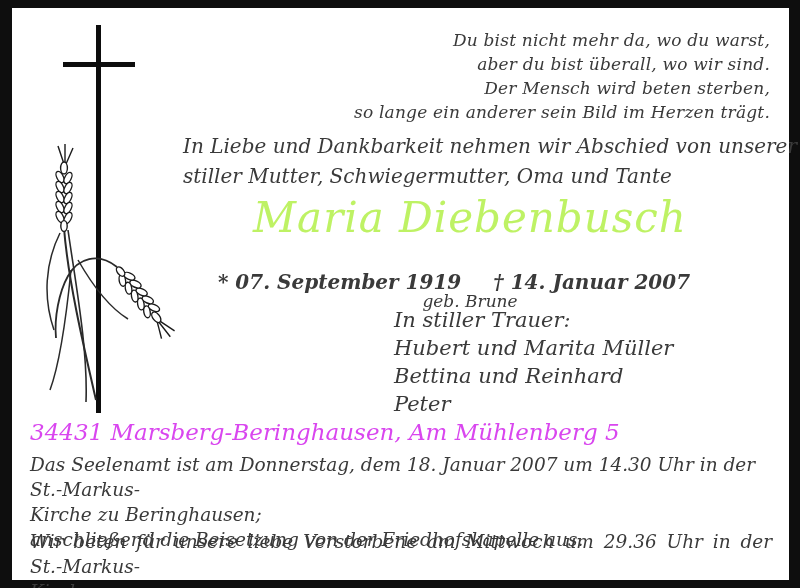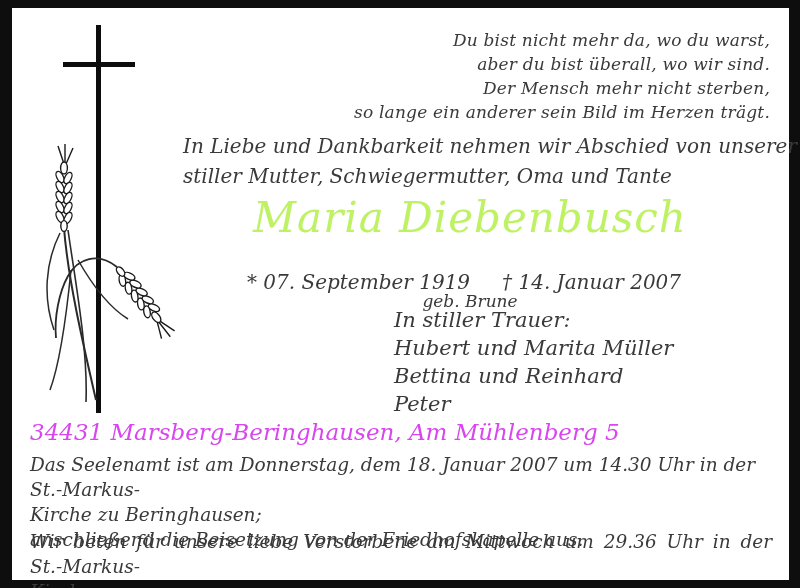--- a/index.html
+++ b/index.html
@@ -37,23 +37,23 @@
     text-align: center;
     font-size: 42px; line-height: 48px;
     color: #bef264; letter-spacing: 1px;
     white-space: nowrap;
   }
   .maiden {
     left: 230px; top: 248px; width: 480px;
     text-align: center; font-size: 17px; margin-top: 43px;
   }
   .dates {
-    left: 224px; top: 270px; width: 480px;
+    left: 214px; top: 270px; width: 480px;
     display: flex; justify-content: center; gap: 32px;
-    font-size: 20px; white-space: nowrap;
+    font-size: 20px; white-space: nowrap; font-weight: bold;
   }
   .mourners {
     left: 394px; top: 306px;
     font-size: 21px; line-height: 28px;
   }
   .address {
     left: 30px; top: 419px;
     font-size: 23px; color: #d946ef; white-space: nowrap;
   }
   .service {
@@ -68,21 +68,21 @@
 </style>
 </head>
 <body>
 
 <div class="page">
   <div class="sheet"></div>
 
   <div class="abs verse">
     <div>Du bist nicht mehr da, wo du warst,</div>
     <div>aber du bist überall, wo wir sind.</div>
-    <div>Der Mensch mehr nicht sterben,</div>
+    <div>Der Mensch wird beten sterben,</div>
     <div>so lange ein anderer sein Bild im Herzen trägt.</div>
   </div>
 
   <svg class="abs art" width="152" height="400" viewBox="0 0 152 400" aria-hidden="true">
     <defs>
       <g id="ear" stroke="#1a1a1a" stroke-width="1.4" fill="#ffffff">
         <path d="M0,2 L-6,-16" fill="none"></path>
         <path d="M1,2 L1,-18" fill="none"></path>
         <path d="M2,2 L9,-14" fill="none"></path>
         <ellipse cx="0" cy="6" rx="3.4" ry="6"></ellipse>

